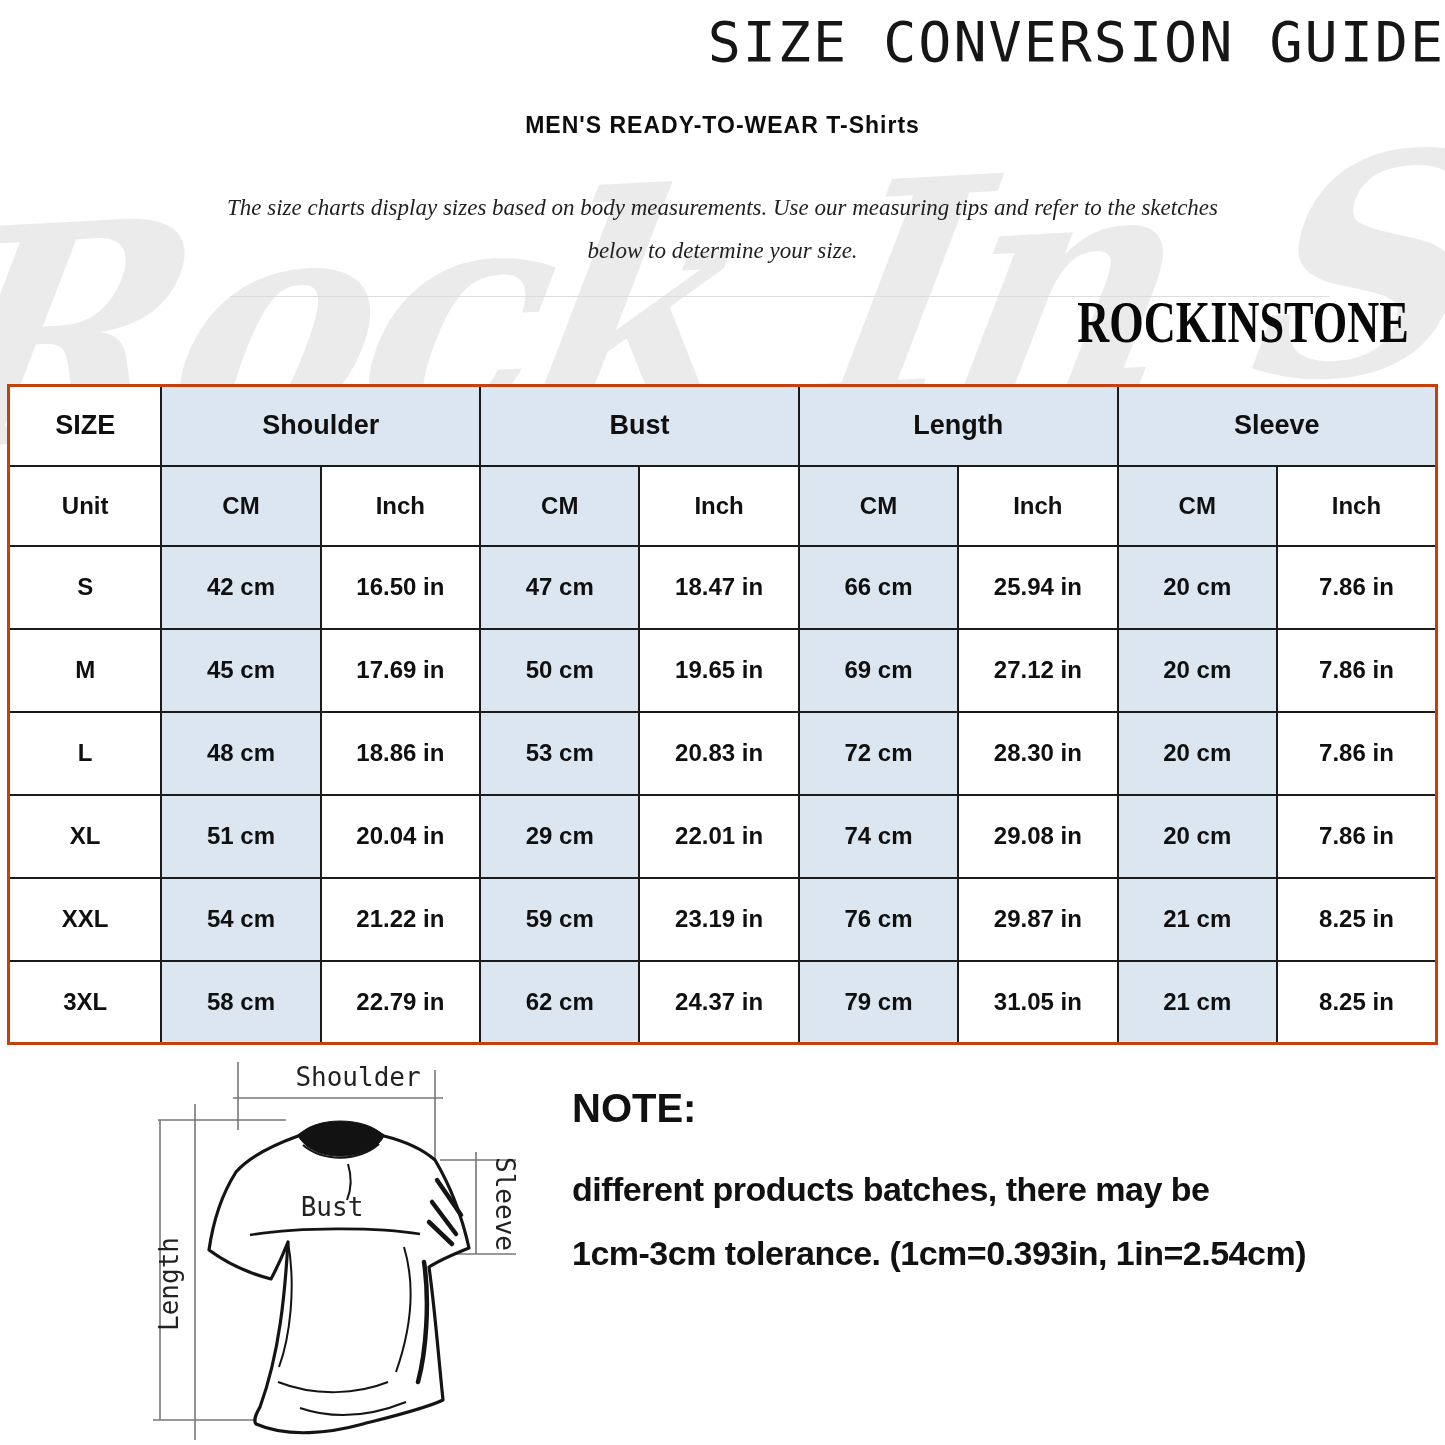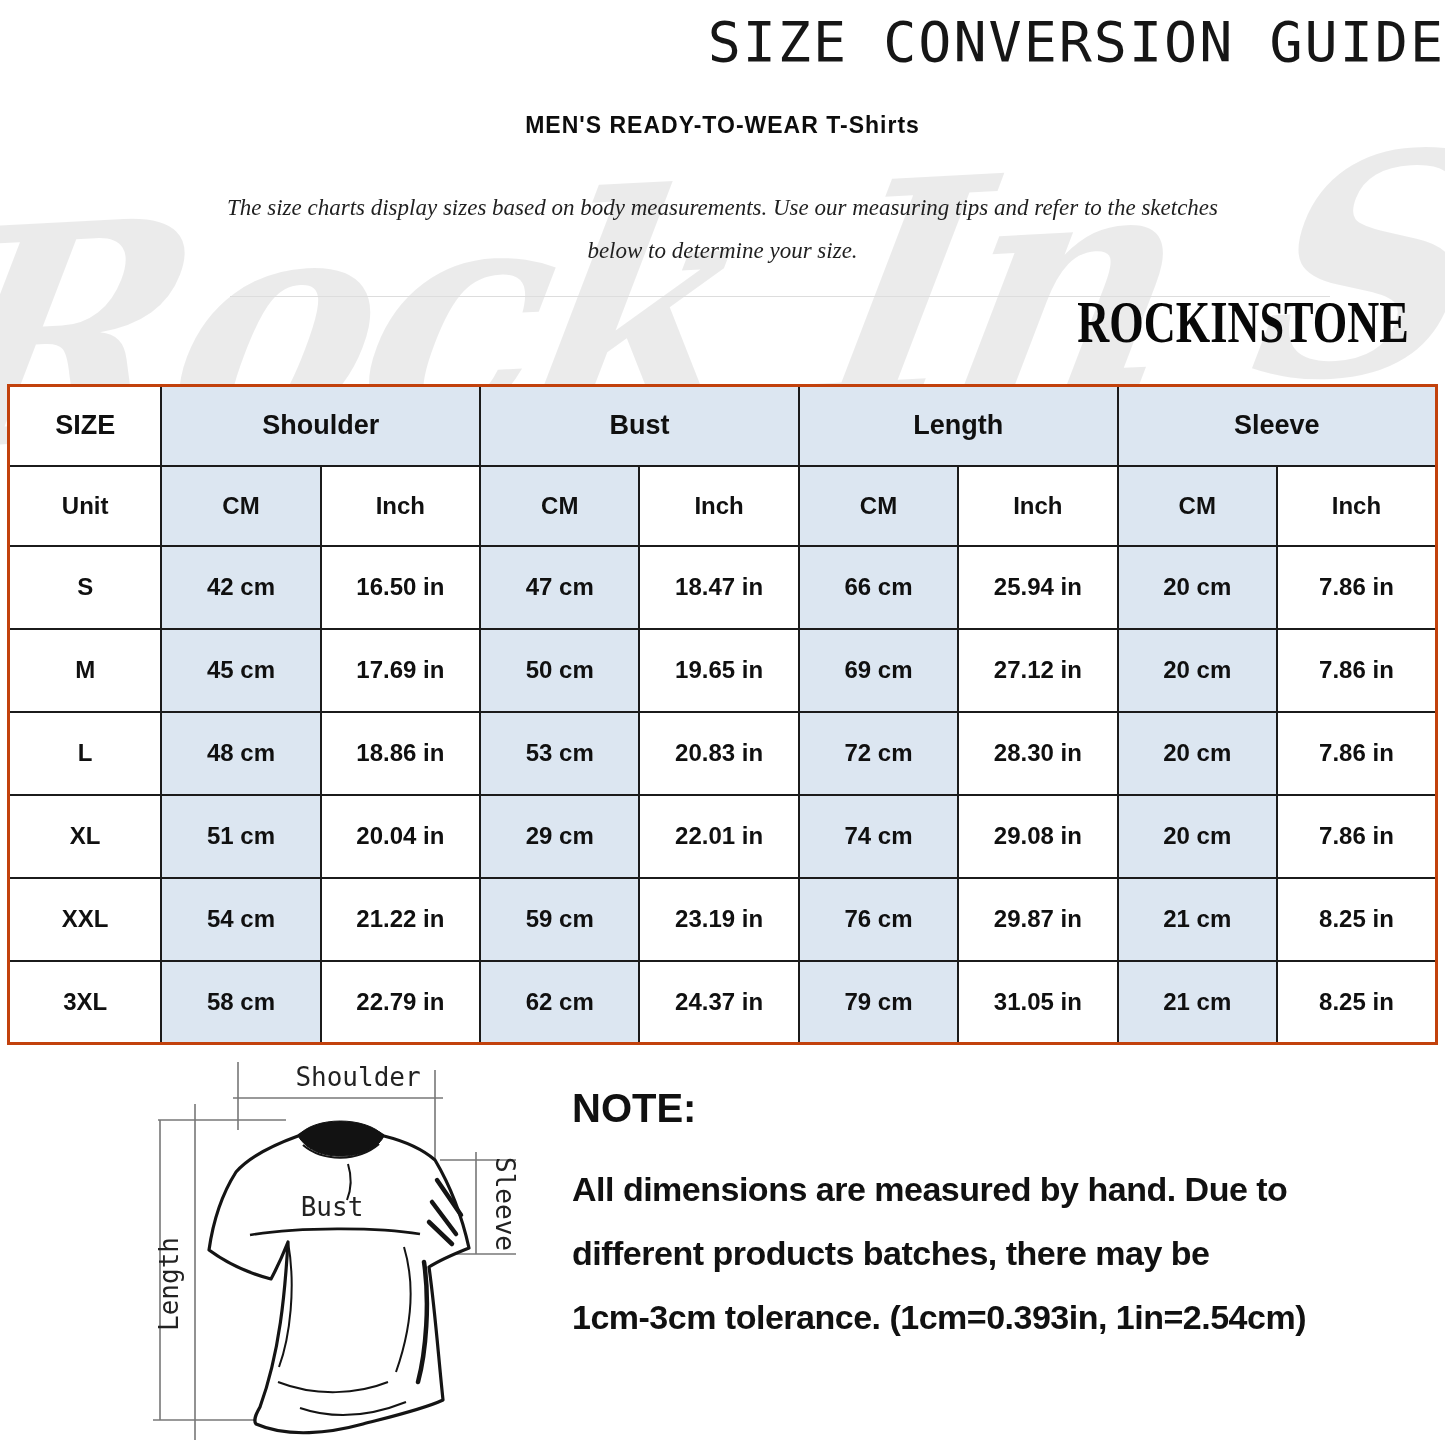--- a/index.html
+++ b/index.html
@@ -240,19 +240,18 @@
 
     <text x="220" y="34" text-anchor="middle">Shoulder</text>
     <text x="194" y="164" text-anchor="middle">Bust</text>
     <text transform="translate(40,232) rotate(-90)" text-anchor="middle">Length</text>
     <text transform="translate(358,152) rotate(90)" text-anchor="middle">Sleeve</text>
   </svg>
 
   <div class="layer" id="note">
     <div id="note-heading">NOTE:</div>
     <div id="note-lines">
-      <div>All dimensions are measured by hand. Due to</div>
       <div>different products batches, there may be</div>
       <div>1cm-3cm tolerance. (1cm=0.393in, 1in=2.54cm)</div>
     </div>
   </div>
 
 </div>
 
 </body></html>

